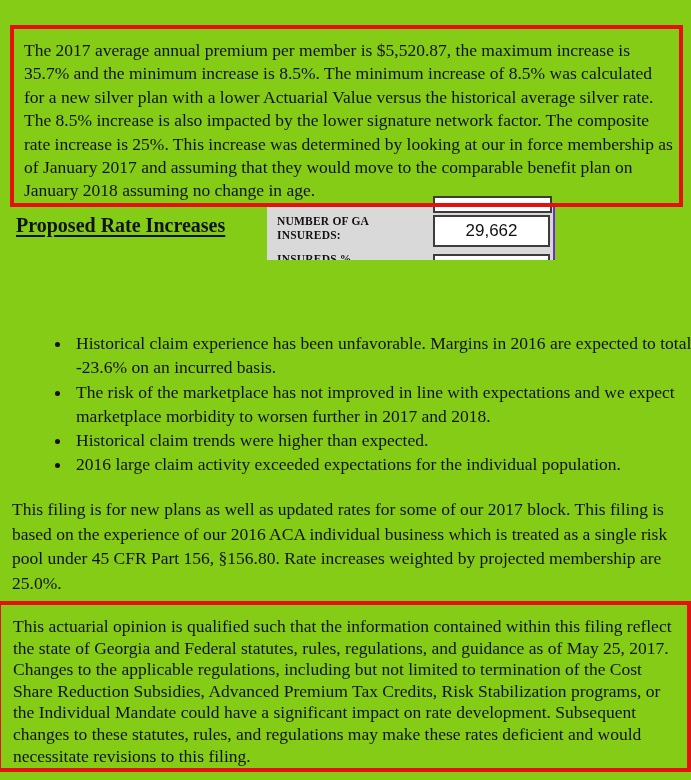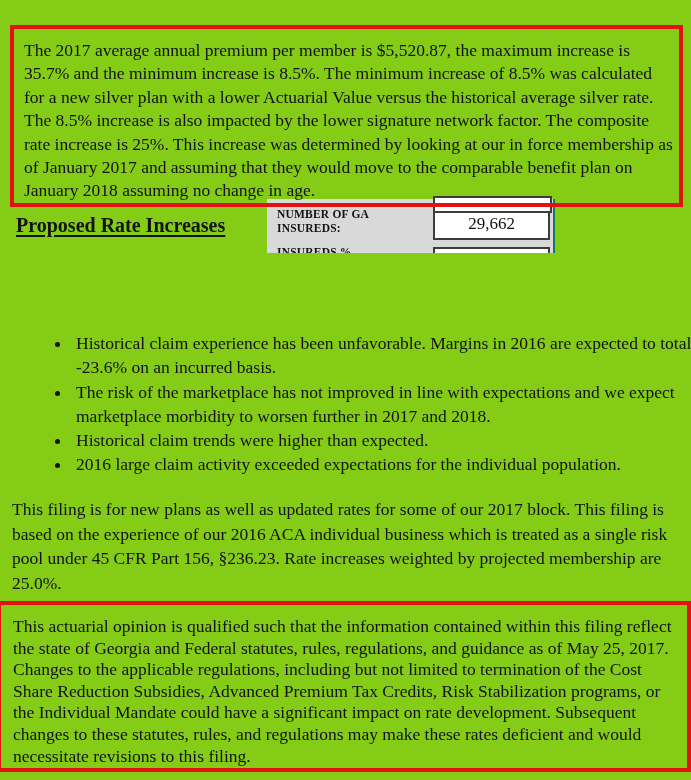--- a/index.html
+++ b/index.html
@@ -25,36 +25,36 @@
     font-size:17.5px;line-height:23.4px;
   }
   
   .heading{
     position:absolute;left:12px;top:210px;margin:4px;
     font-size:20px;font-weight:bold;
     text-decoration:underline;text-underline-offset:3px;
   }
   
   .panel{
-    position:absolute;left:267px;top:199px;width:286px;height:54px;
-    background:var(--panel-gray);border-right:2px solid #0f766e;
+    position:absolute;left:267px;top:206px;width:286px;height:54px;
+    background:var(--panel-gray);border-right:2px solid #6d28d9;
     overflow:hidden;z-index:1;
   }
   .panel .lbl{
     position:absolute;left:10px;width:130px;margin:0;
     font-size:11.5px;line-height:14px;font-weight:bold;letter-spacing:.2px;
   }
   .lbl-insureds{top:8px;}
   .lbl-overall{top:46px;}
   .panel .field{
     position:absolute;left:166px;width:113px;box-sizing:content-box;
     background:#ffffff;border:2px solid var(--field-border);
     text-align:center;
   }
-  .field-insureds{top:9px;height:28px;font-family:Liberation Serif, serif;
+  .field-insureds{top:9px;height:28px;font-family:Liberation Sans, sans-serif;
     font-size:17px;line-height:28px;}
   .field-overall{top:48px;height:20px;}
   
   .field-clipped{
     position:absolute;left:433px;top:196px;width:115px;height:13px;
     background:#ffffff;border:2px solid var(--field-border);z-index:2;
   }
   
   .para{
     position:absolute;margin:0;font-size:17.5px;line-height:24.5px;
@@ -98,19 +98,19 @@
   </div>
 
 
   <ul class="bullets">
     <li>Historical claim experience has been unfavorable.  Margins in 2016 are expected to total -23.6% on an incurred basis.</li>
     <li>The risk of the marketplace has not improved in line with expectations and we expect marketplace morbidity to worsen further in 2017 and 2018.</li>
     <li>Historical claim trends were higher than expected.</li>
     <li>2016 large claim activity exceeded expectations for the individual population.</li>
   </ul>
 
-  <p class="para para-filing">This filing is for new plans as well as updated rates for some of our 2017 block.  This filing is based on the experience of our 2016 ACA individual business which is treated as a single risk pool under 45 CFR Part 156, §236.23. Rate increases weighted by projected membership are 25.0%.</p>
+  <p class="para para-filing">This filing is for new plans as well as updated rates for some of our 2017 block.  This filing is based on the experience of our 2016 ACA individual business which is treated as a single risk pool under 45 CFR Part 156, §156.80. Rate increases weighted by projected membership are 25.0%.</p>
 
   <div class="bottom-box">
     <p>This actuarial opinion is qualified such that the information contained within this filing reflect the state of Georgia and Federal statutes, rules, regulations, and guidance as of May 25, 2017.  Changes to the applicable regulations, including but not limited to termination of the Cost Share Reduction Subsidies, Advanced Premium Tax Credits, Risk Stabilization programs, or the Individual Mandate could have a significant impact on rate development. Subsequent changes to these statutes, rules, and regulations may make these rates deficient and would necessitate revisions to this filing.</p>
   </div>
 
 </div>
 
 </body></html>

